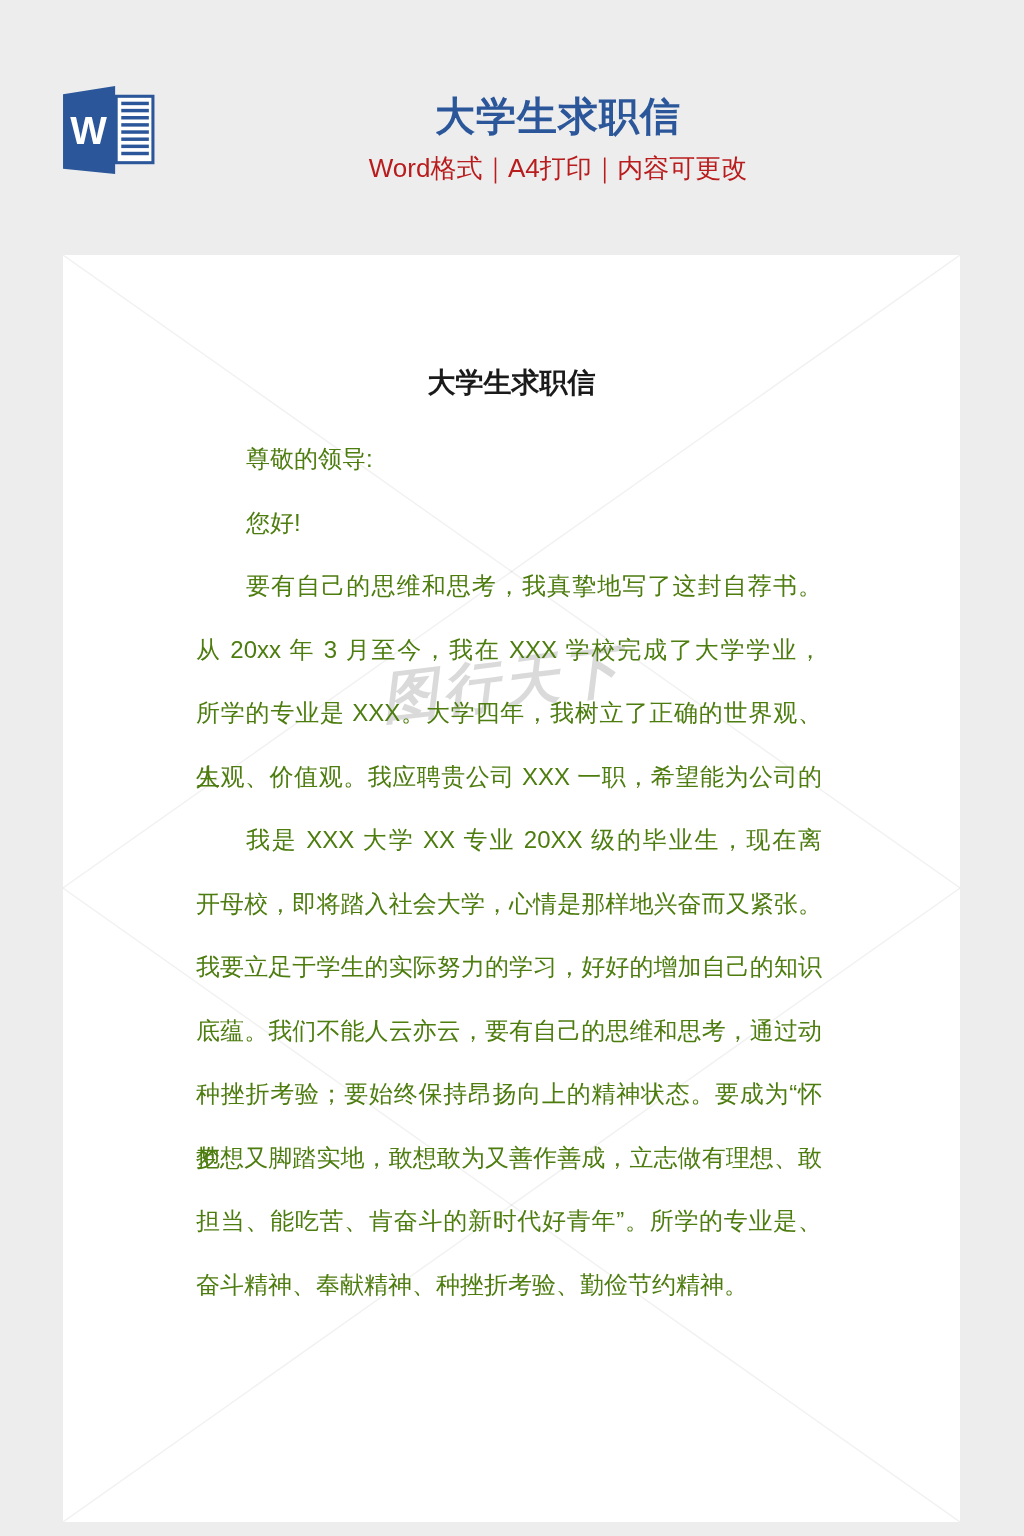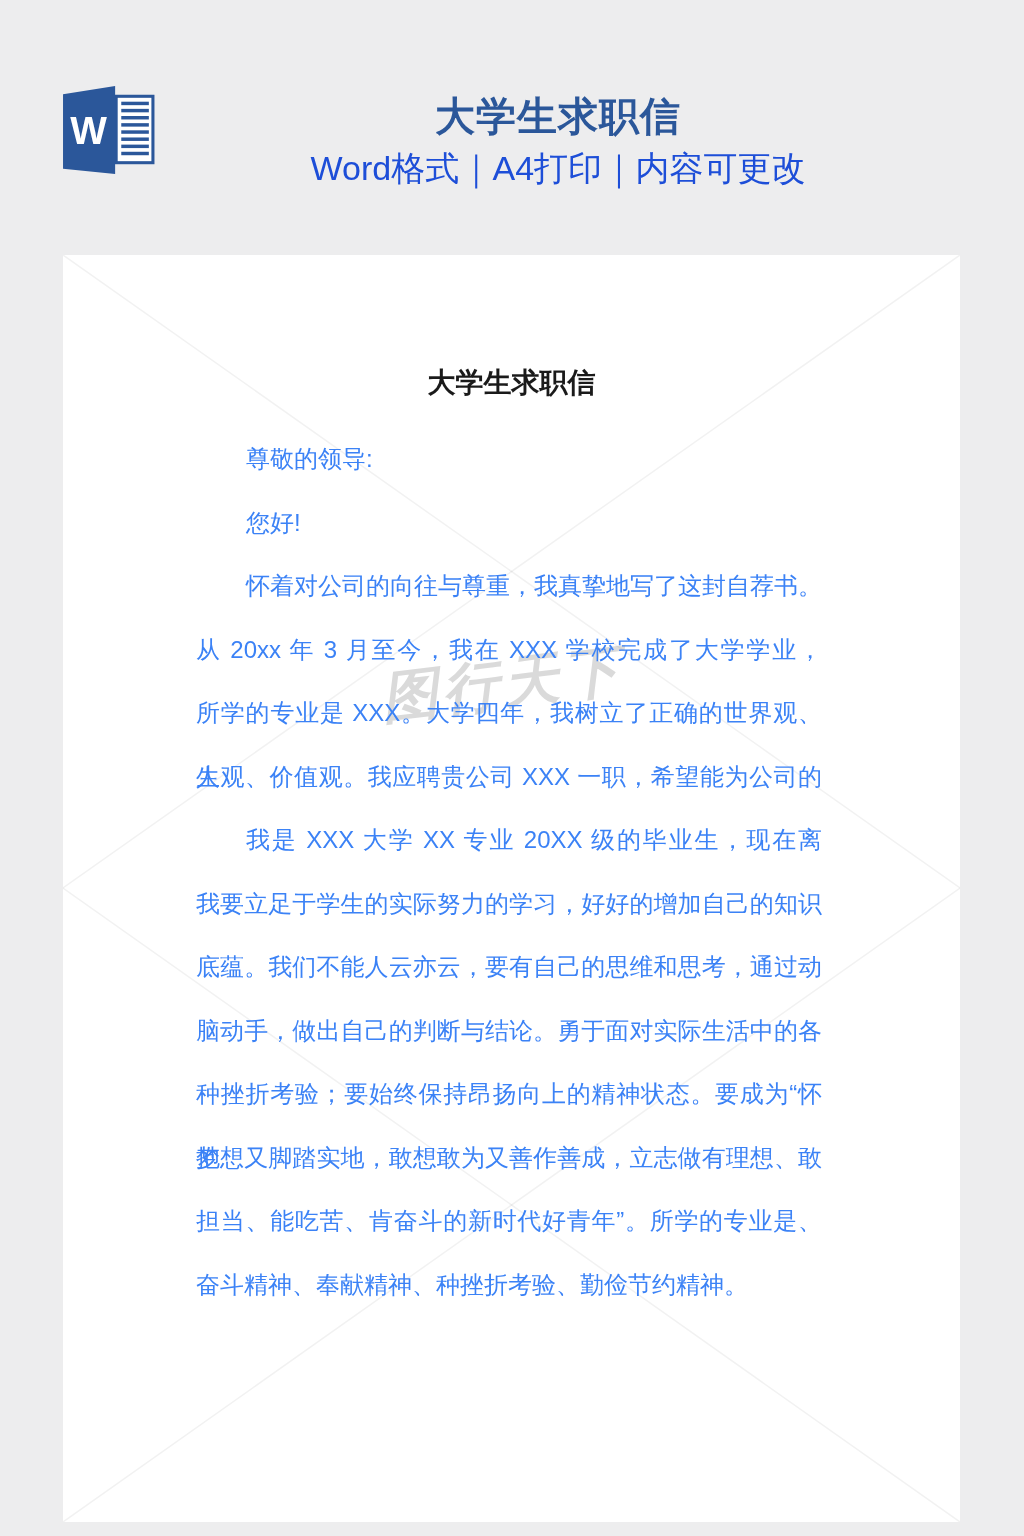--- a/index.html
+++ b/index.html
@@ -13,21 +13,21 @@
 
   
   .header{position:absolute;left:0;top:0;width:1024px;height:255px;}
   .word-icon{position:absolute;left:62px;top:84px;width:94px;height:92px;}
   .header-text{position:absolute;left:92px;right:0;top:94px;text-align:center;}
   .header-title{
     font-size:40px;font-weight:bold;color:#2b579a;
     letter-spacing:1px;line-height:44px;
   }
   .header-subtitle{
-    margin-top:16px;font-size:34px;color:#1d4ed8;line-height:28px;
+    margin-top:16px;font-size:26px;color:#b91c1c;line-height:28px;
   }
 
   
   .doc-page{
     position:absolute;left:63px;top:255px;width:897px;height:1267px;
     background:#ffffff;
   }
   .doc-lines-overlay{position:absolute;left:0;top:0;width:897px;height:1267px;pointer-events:none;}
   .watermark-logo{
     position:absolute;left:318px;top:392px;
@@ -38,21 +38,21 @@
     transform:rotate(-7deg);
     white-space:nowrap;pointer-events:none;
   }
   .doc-title{
     position:absolute;left:0;right:0;top:112px;
     text-align:center;font-size:28px;font-weight:bold;color:#1a1a1a;
     line-height:32px;
   }
   .doc-body{
     position:absolute;left:133px;top:172px;width:626px;
-    color:#3b82f6;font-size:24px;
+    color:#4d7c0f;font-size:24px;
   }
   .doc-line{
     height:63.5px;line-height:63.5px;
     white-space:nowrap;
   }
   .doc-line.justify{
     white-space:normal;
     text-align:justify;
     text-align-last:justify;
     -moz-text-align-last:justify;
@@ -103,28 +103,28 @@
     </svg>
 
     <div class="watermark-logo">图行天下</div>
 
     <div class="doc-title">大学生求职信</div>
 
     <div class="doc-body">
 
     <div class="doc-line indent">尊敬的领导:</div>
         <div class="doc-line indent">您好!</div>
-        <div class="doc-line justify indent">怀着对公司的向往与尊重，我真挚地写了这封自荐书。</div>
+        <div class="doc-line justify indent">要有自己的思维和思考，我真挚地写了这封自荐书。</div>
         <div class="doc-line justify">从 20xx 年 3 月至今，我在 XXX 学校完成了大学学业，</div>
         <div class="doc-line justify">所学的专业是 XXX。大学四年，我树立了正确的世界观、人</div>
         <div class="doc-line justify">生观、价值观。我应聘贵公司 XXX 一职，希望能为公司的</div>
         <div class="doc-line justify indent">我是 XXX 大学 XX 专业 20XX 级的毕业生，现在离</div>
+        <div class="doc-line justify">开母校，即将踏入社会大学，心情是那样地兴奋而又紧张。</div>
         <div class="doc-line justify">我要立足于学生的实际努力的学习，好好的增加自己的知识</div>
         <div class="doc-line justify">底蕴。我们不能人云亦云，要有自己的思维和思考，通过动</div>
-        <div class="doc-line justify">脑动手，做出自己的判断与结论。勇于面对实际生活中的各</div>
         <div class="doc-line justify">种挫折考验；要始终保持昂扬向上的精神状态。要成为“怀抱</div>
         <div class="doc-line justify">梦想又脚踏实地，敢想敢为又善作善成，立志做有理想、敢</div>
         <div class="doc-line justify">担当、能吃苦、肯奋斗的新时代好青年”。所学的专业是、</div>
         <div class="doc-line">奋斗精神、奉献精神、种挫折考验、勤俭节约精神。</div>
       </div>
   </div>
 
 </div>
 
 </body></html>

